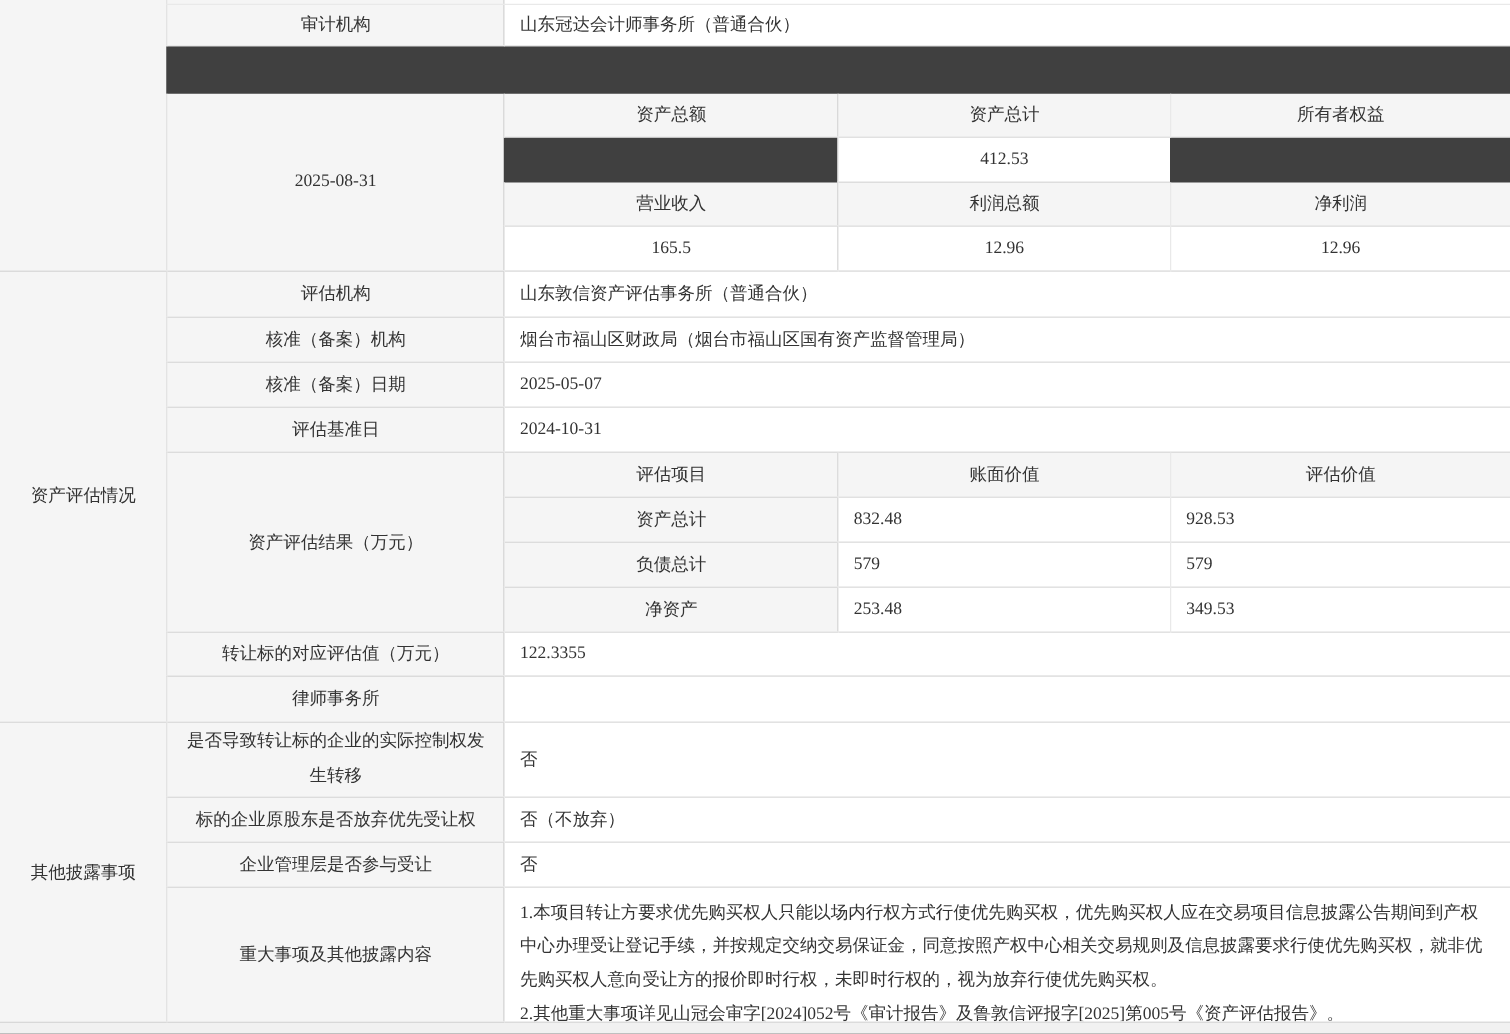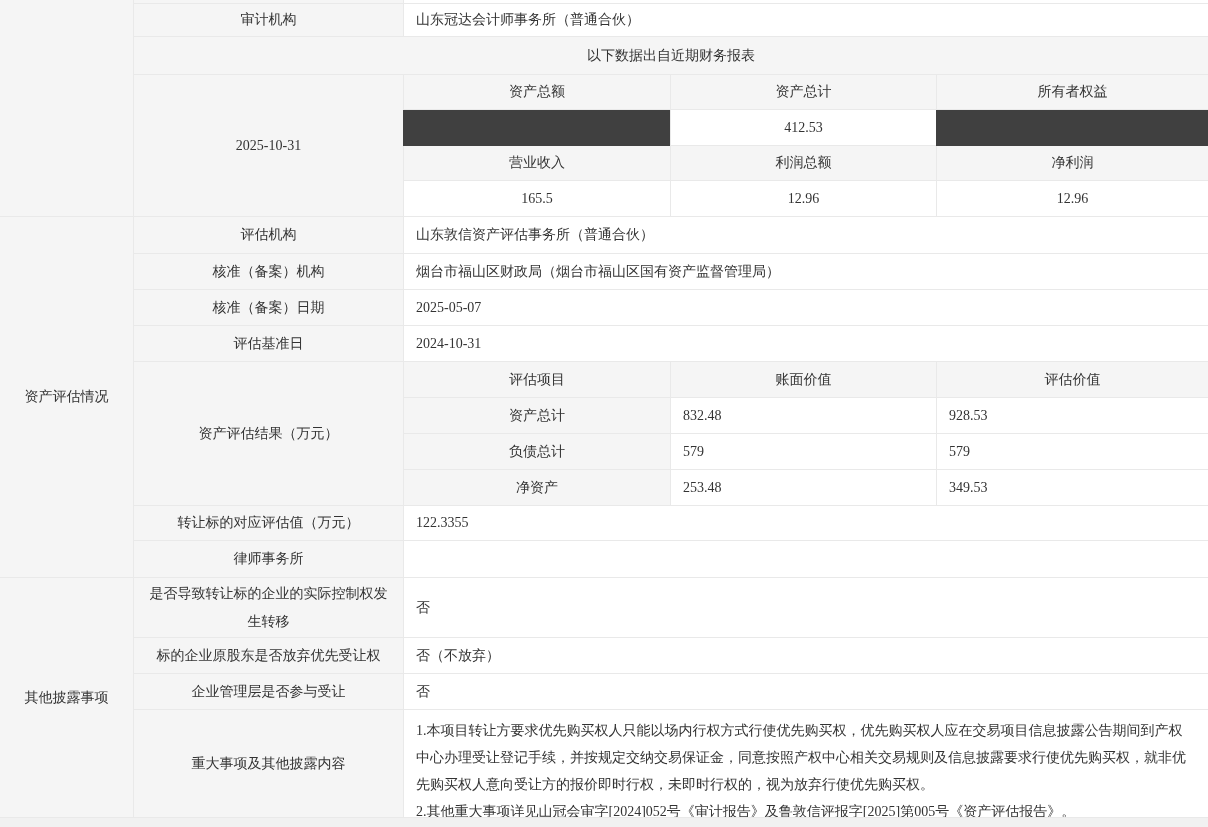--- a/index.html
+++ b/index.html
@@ -49,23 +49,22 @@
 
   <div class="sec sec1">
     <div class="sec-label nobb" style="grid-row:1/8;"></div>
 
     <div class="cell gray vline" style="grid-row:1;grid-column:2;"></div>
     <div class="cell white vline" style="grid-row:1;grid-column:3/6;"></div>
 
     <div class="cell gray vline center" style="grid-row:2;grid-column:2;">审计机构</div>
     <div class="cell white vline left" style="grid-row:2;grid-column:3/6;">山东冠达会计师事务所（普通合伙）</div>
 
-    <div class="cell gray vline center" style="grid-row:3;grid-column:2/6;">以下数据出自近期财务报表</div>
 
-    <div class="cell gray vline center" style="grid-row:4/8;grid-column:2;">2025-10-31</div>
+    <div class="cell gray vline center" style="grid-row:4/8;grid-column:2;">2025-08-31</div>
 
     <div class="cell gray vline center" style="grid-row:4;grid-column:3;">资产总额</div>
     <div class="cell gray vline center" style="grid-row:4;grid-column:4;">资产总计</div>
     <div class="cell gray vline center" style="grid-row:4;grid-column:5;">所有者权益</div>
 
     <div class="cell white vline center" style="grid-row:5;grid-column:4;">412.53</div>
 
     <div class="cell gray vline center" style="grid-row:6;grid-column:3;">营业收入</div>
     <div class="cell gray vline center" style="grid-row:6;grid-column:4;">利润总额</div>
     <div class="cell gray vline center" style="grid-row:6;grid-column:5;">净利润</div>

